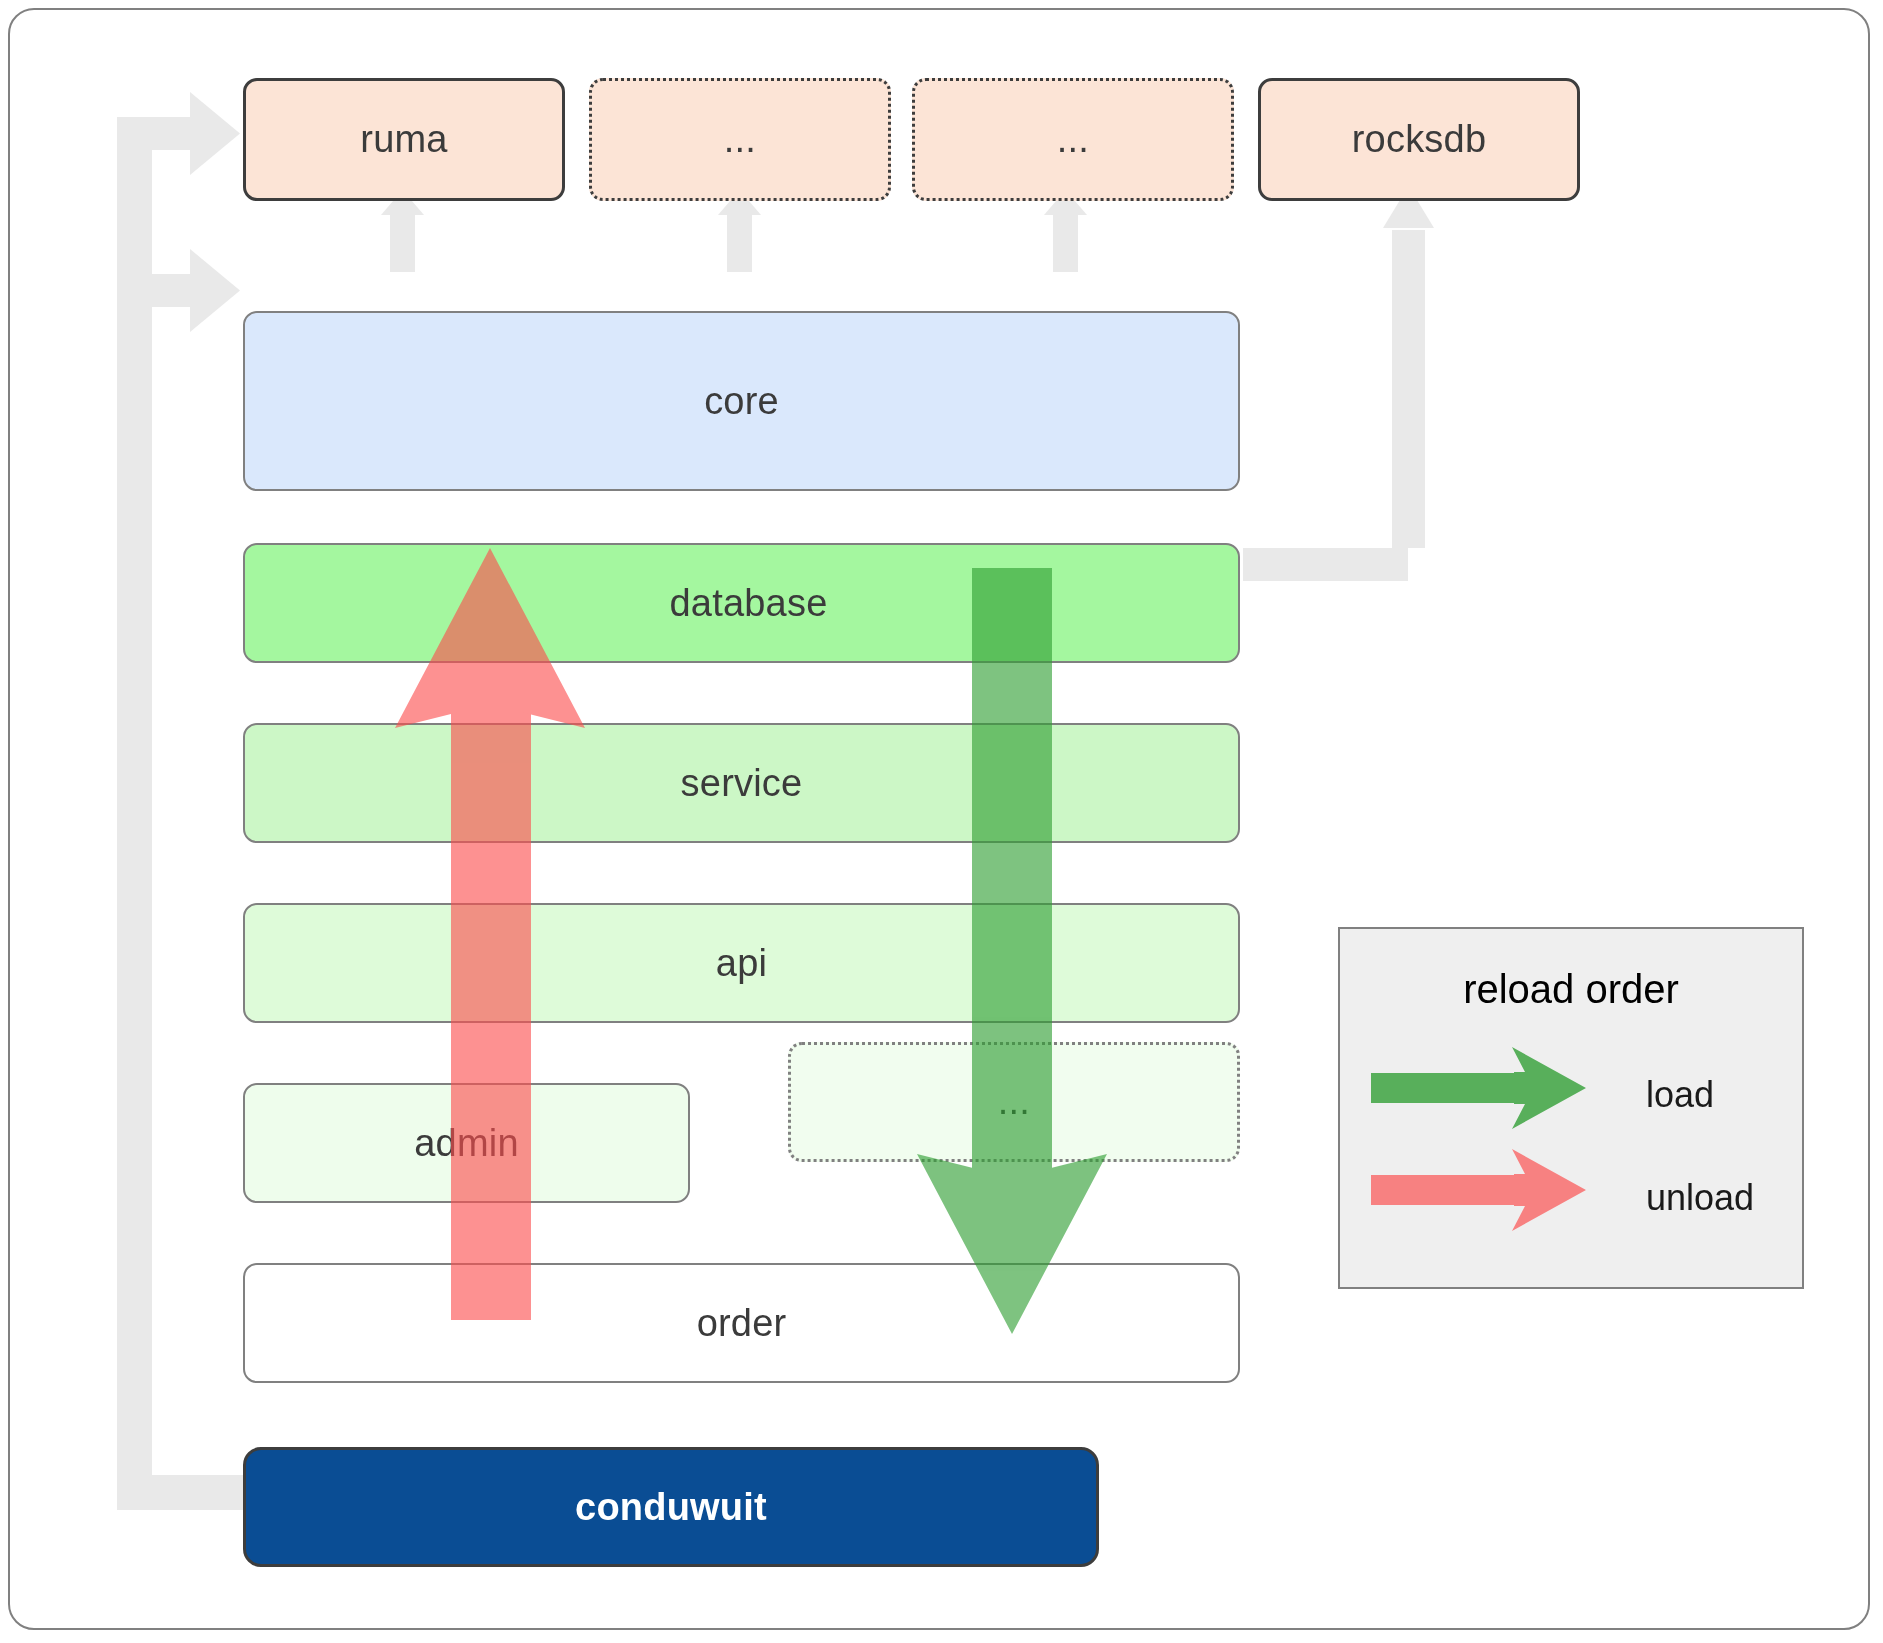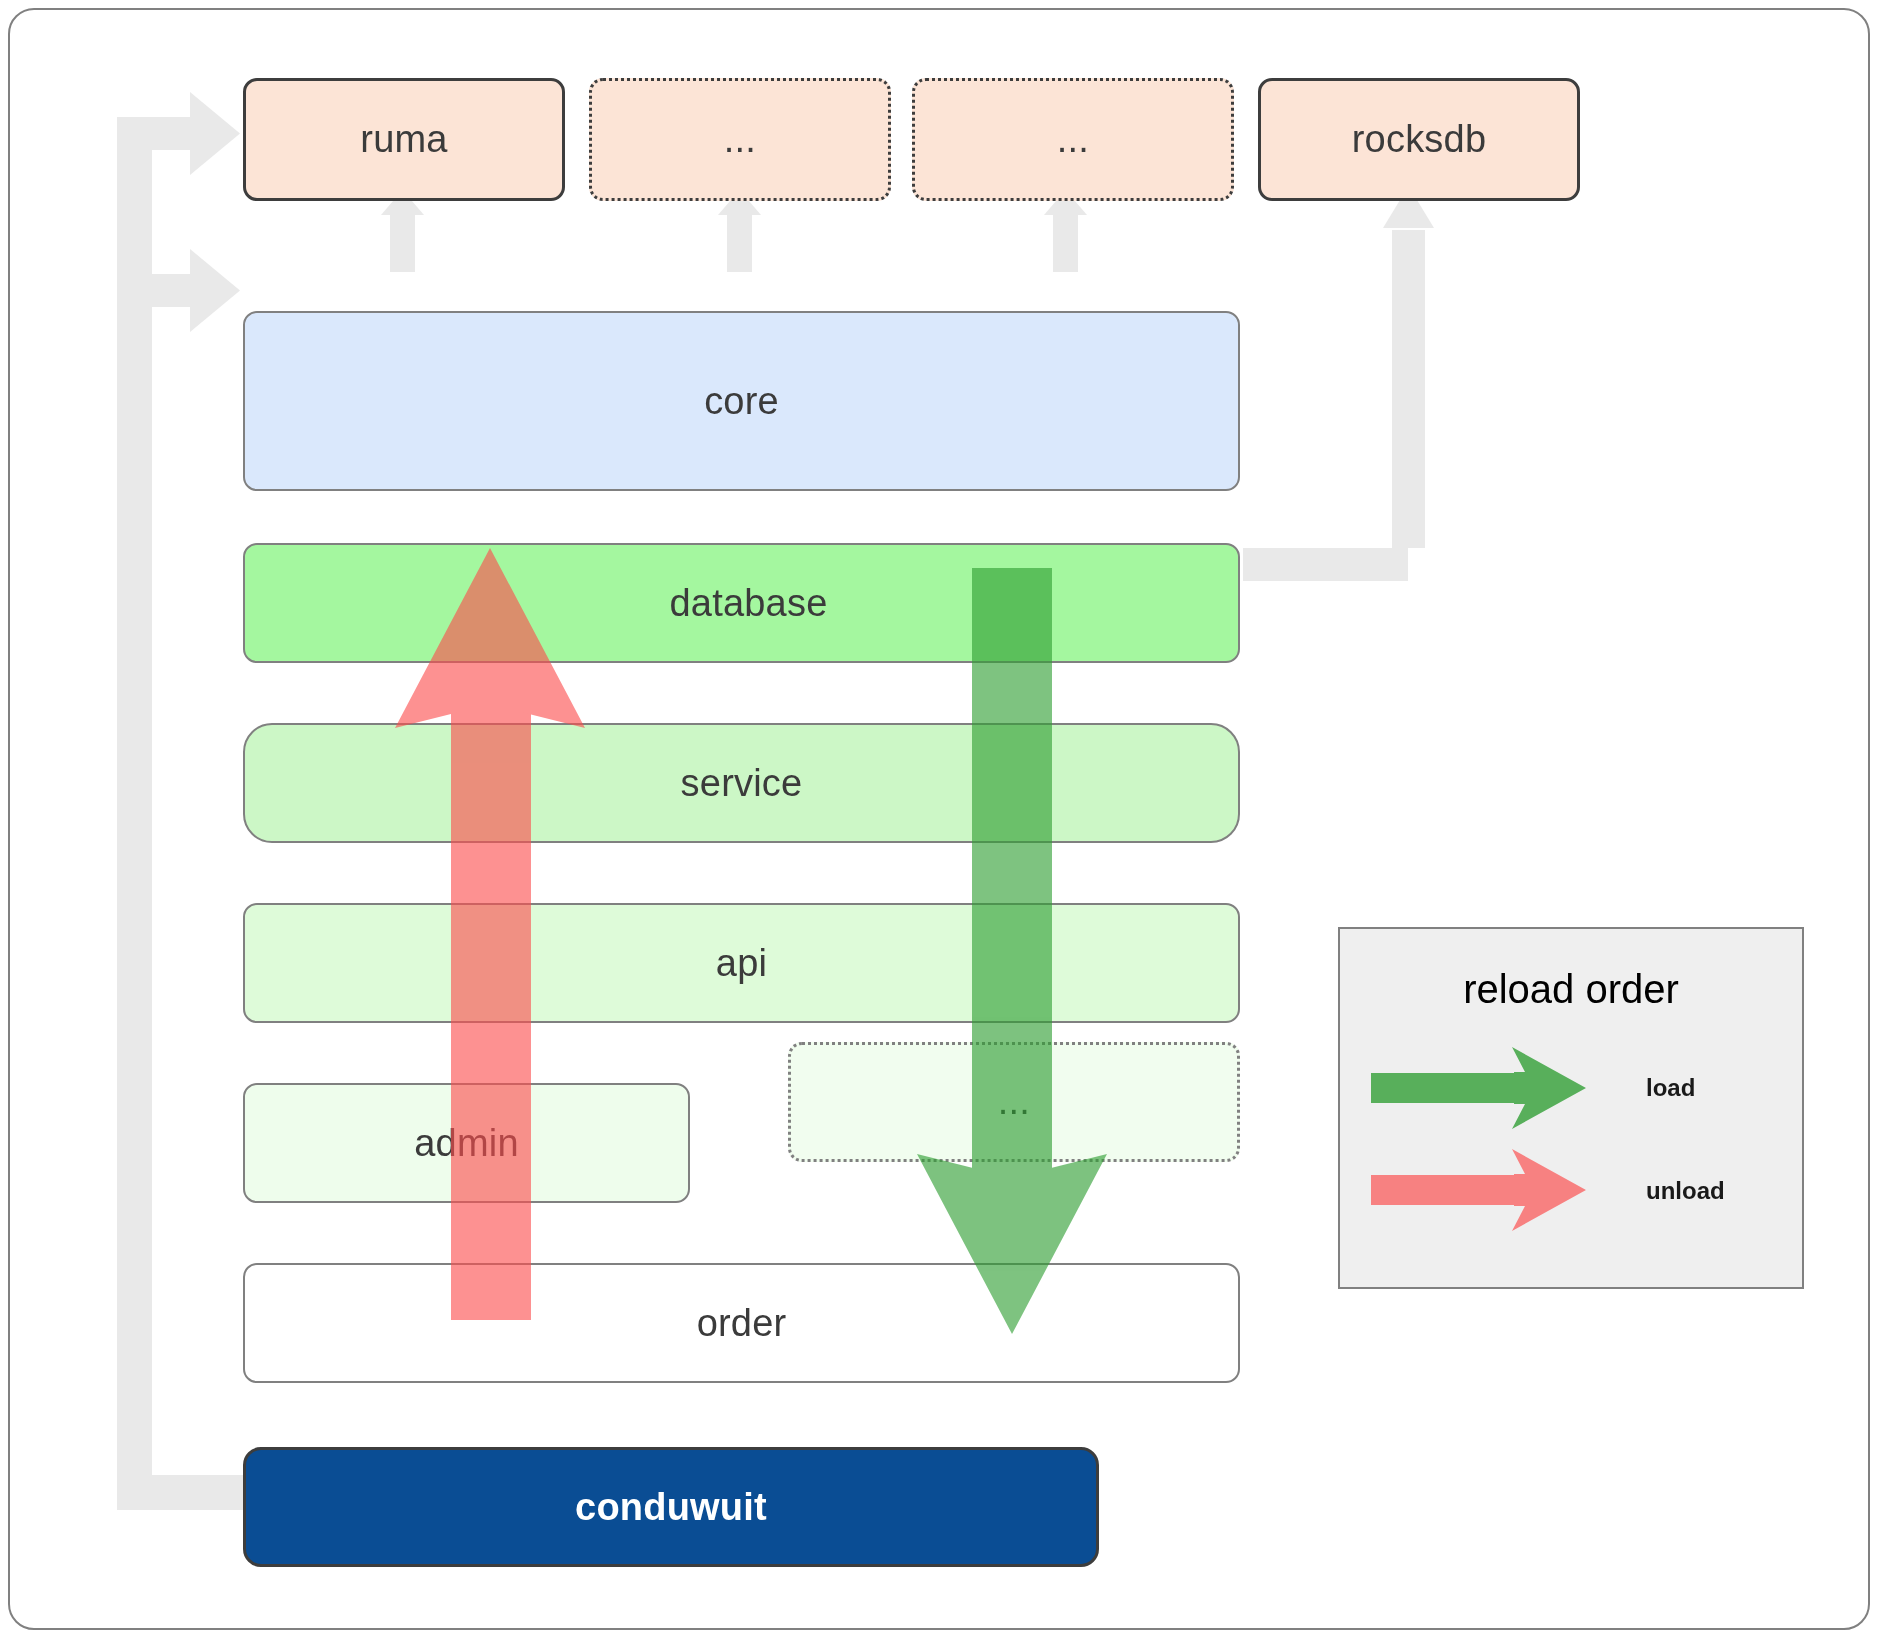--- a/index.html
+++ b/index.html
@@ -101,23 +101,22 @@
     position: absolute;
     left: 0;
     top: 38px;
     width: 100%;
     text-align: center;
     font-size: 40px;
     color: #000000;
   }
   .legend-label {
     position: absolute;
-    font-size: 24px;
+    font-size: 36px;
     color: #1a1a1a;
-    font-weight: bold;
   }
   #legend-load-label { left: 306px; top: 145px; }
   #legend-unload-label { left: 306px; top: 248px; }
   #legend-arrows {
     position: absolute;
     left: 0; top: 0;
     width: 466px; height: 362px;
   }
 </style>
 </head>
@@ -181,21 +180,21 @@
   </div>
 
   <div class="node solid-gray" style="left:243px; top:270px; width:997px; height:180px; background:#dae8fc;">
     <span>core</span>
   </div>
 
   <div class="node solid-gray" style="left:243px; top:502px; width:997px; height:120px; background:#a4f79f;padding-left:14px;">
     <span>database</span>
   </div>
 
-  <div class="node solid-gray" style="left:243px; top:682px; width:997px; height:120px; background:#ccf7c6;border-radius:29px;">
+  <div class="node solid-gray" style="left:243px; top:682px; width:997px; height:120px; background:#ccf7c6;">
     <span>service</span>
   </div>
 
   <div class="node solid-gray" style="left:243px; top:862px; width:997px; height:120px; background:#defbd9;">
     <span>api</span>
   </div>
 
   <div class="node solid-gray" style="left:243px; top:1042px; width:447px; height:120px; background:#eefdec;">
     <span>admin</span>
   </div>

